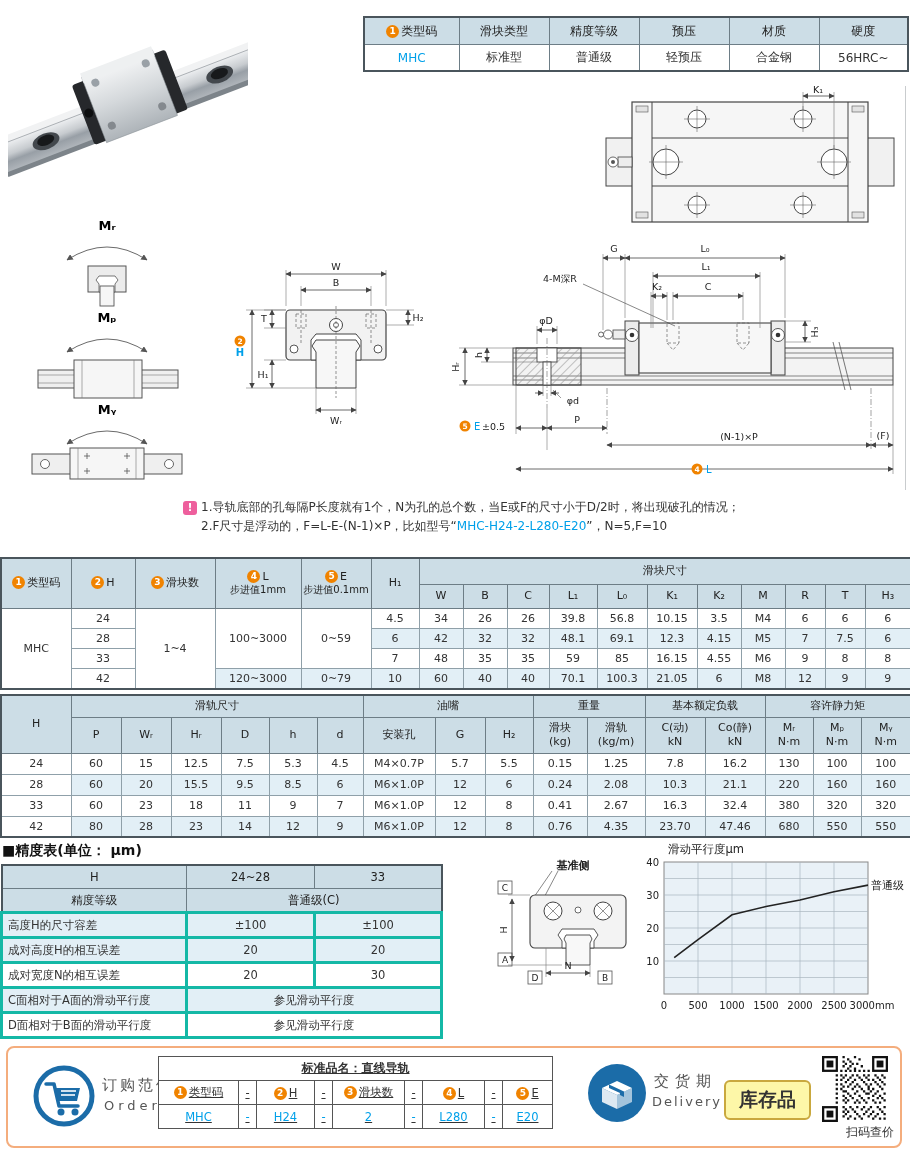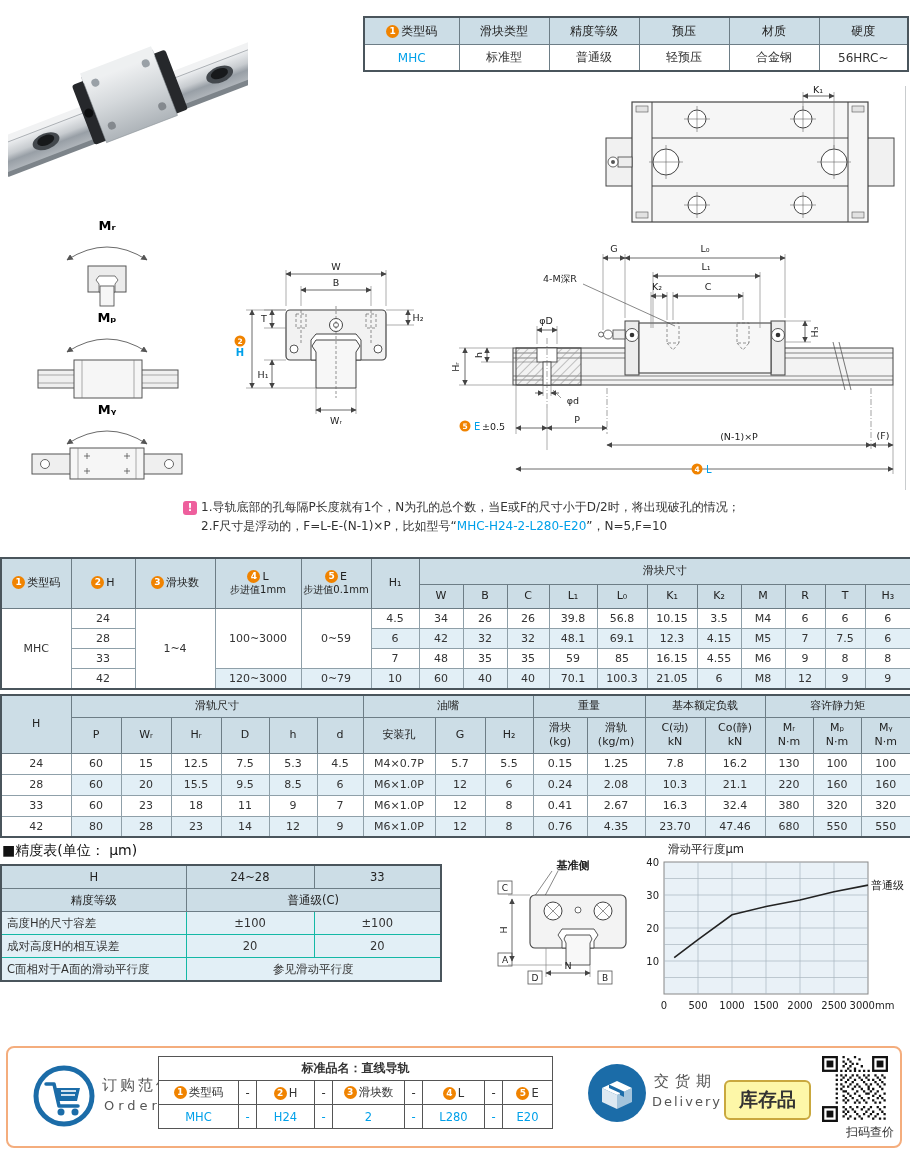--- a/index.html
+++ b/index.html
@@ -22,31 +22,31 @@
   .subhd{font-size:10px;}
   
   .spec{border:2px solid #4a555c;}
   .spec th{background:#ccdde6;font-weight:normal;font-size:12px;color:#222;border:1px solid #6d7d86;height:24px;}
   .spec td{font-size:12px;text-align:center;border:1px solid #6d7d86;height:23px;background:#fff;}
   
   .notes{font-size:12px;line-height:1.55;color:#333;}
   .note-ico{display:inline-block;width:14px;height:14px;line-height:14px;border-radius:3px;
             background:#ee5f9d;color:#fff;font-weight:bold;font-size:11px;text-align:center;margin-right:4px;}
   
-  .prec-title{font-size:14px;font-weight:normal;color:#111;}
+  .prec-title{font-size:14px;font-weight:bold;color:#111;}
   .prec{border:2px solid #4a555c;}
   .prec th{background:#ccdde6;font-weight:normal;font-size:11.5px;color:#222;border:1px solid #6d7d86;height:20px;}
-  .prec td{font-size:11.5px;border:1px solid #14b8a6;height:20px;text-align:center;background:#fff;}
+  .prec td{font-size:11.5px;border:3px solid #14b8a6;height:20px;text-align:center;background:#fff;}
   .prec td.lbl{text-align:left;padding-left:5px;}
   .prec tr.stripe td{background:#e2eff6;}
   
   .order-box{border:2px solid #f4ad7d;border-radius:8px;background:#fff;}
   .order-cn{font-size:15px;color:#555;letter-spacing:3px;}
   .order-en{font-size:13px;color:#555;letter-spacing:4px;}
-  .otable{border:1.5px solid #444;}
+  .otable{border:1.5px solid #444;text-decoration:underline;}
   .otable td{border:1px solid #555;font-size:11.5px;text-align:center;height:21px;background:#fff;}
   .otable td.ot-title{font-weight:bold;font-size:12px;}
   .order-note{font-size:11px;color:#333;white-space:nowrap;}
   .stock-badge{display:inline-block;background:#fdf7a8;border:2px solid #c9a83e;border-radius:6px;
                padding:5px 13px;font-size:19px;font-weight:bold;color:#333;}
   .qr-caption{font-size:12px;color:#333;text-align:right;}
   .vline{position:absolute;width:1px;background:#c9ccce;}
   .dim{stroke:#444;stroke-width:0.8;fill:none;}
   .ext{stroke:#777;stroke-width:0.6;}
   .edge{stroke:#444;stroke-width:1;fill:none;}
@@ -637,22 +637,31 @@
     <tr class="stripe">
       <td class="lbl">高度H的尺寸容差</td>
       <td>±100</td>
       <td>±100</td>
     </tr>
     <tr class="stripe">
       <td class="lbl">成对高度H的相互误差</td>
       <td>20</td>
       <td>20</td>
     </tr>
+    <tr>
+      <td class="lbl">成对宽度N的相互误差</td>
+      <td>20</td>
+      <td>30</td>
+    </tr>
     <tr class="stripe">
       <td class="lbl">C面相对于A面的滑动平行度</td>
+      <td colspan="2">参见滑动平行度</td>
+    </tr>
+    <tr>
+      <td class="lbl">D面相对于B面的滑动平行度</td>
       <td colspan="2">参见滑动平行度</td>
     </tr>
   </tbody>
     </table>
 
   <svg class="abs" style="left:478px;top:853px" width="160" height="135" viewBox="0 0 160 135">
     <defs>
         <marker id="arrE" viewBox="0 0 10 10" refX="9" refY="5" markerWidth="7" markerHeight="7" orient="auto-start-reverse">
           <path d="M0 0L10 5L0 10z" fill="#444"></path>
         </marker>

